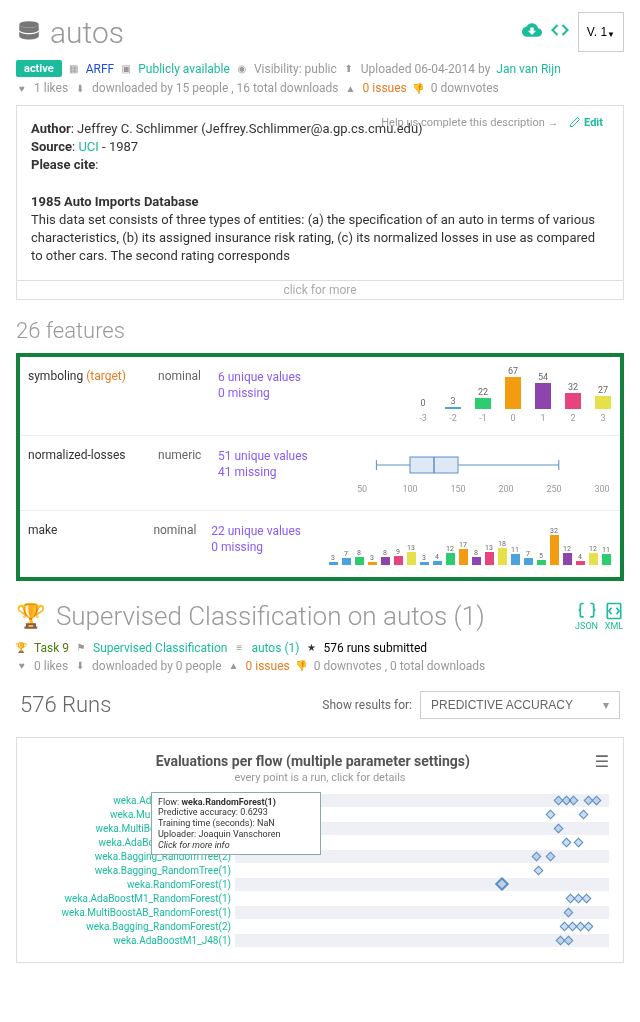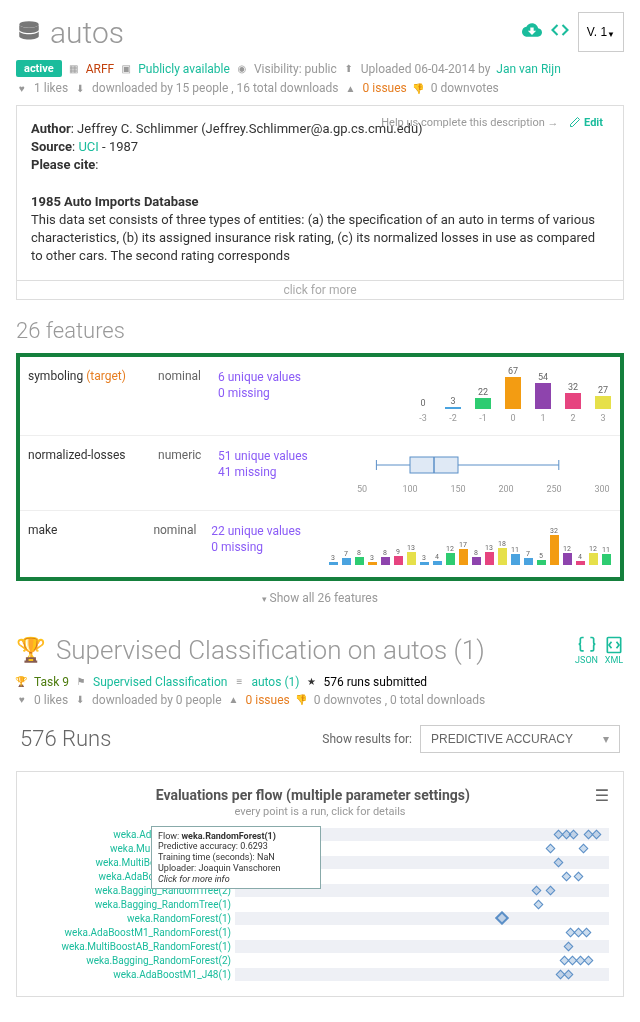--- a/index.html
+++ b/index.html
@@ -8,21 +8,21 @@
     .page { padding: 12px 16px; }
     .header { display: flex; align-items: center; justify-content: space-between; margin-bottom: 8px; }
     .h-left { display: flex; align-items: center; gap: 8px; }
     .db-icon { width: 26px; height: 26px; }
     .title { font-size: 30px; font-weight: 300; color: #999; }
     .h-right { display: flex; align-items: center; gap: 8px; }
     .cloud-icon, .code-icon { color: #1abc9c; font-size: 20px; }
     .v-btn { border: 1px solid #ccc; padding: 12px 8px; font-size: 12px; display: inline-flex; align-items: flex-end; background: #fff; cursor: pointer; }
     .meta1 { display: flex; align-items: center; gap: 6px; flex-wrap: wrap; margin-bottom: 4px; font-size: 12px; }
     .badge { background: #1abc9c; color: #fff; padding: 2px 8px; font-weight: bold; font-size: 11px; border-radius: 2px; }
-    .teal { color: #c2410c; }
+    .teal { color: #1d4ed8; }
     .grey { color: #999; }
     .meta2 { display: flex; align-items: center; gap: 6px; flex-wrap: wrap; font-size: 12px; color: #999; margin-bottom: 10px; }
     .orange { color: #e67e22; }
     .desc-card { border: 1px solid #ddd; padding: 14px; font-size: 13px; color: #333; position: relative; }
     .desc-edit { position: absolute; right: 20px; top: 10px; font-size: 11px; color: #999; }
     .desc-edit .edit { color: #1abc9c; margin-left: 8px; font-weight: bold; }
     .desc-card b { color: #333; }
     .desc-body { font-size: 13px; line-height: 1.4; }
     .click-more { text-align: center; font-size: 12px; color: #aaa; padding: 2px; border: 1px solid #ddd; border-top: none; cursor: pointer; }
     .section-title { font-size: 22px; font-weight: 300; color: #999; margin: 18px 0 10px; }
@@ -304,21 +304,20 @@
               <div class="mini-bar" style="height: 11.25px; background: rgb(230, 224, 74);"></div>
             </div>
             <div class="mini-bar-wrap">
               <div class="mbl">11</div>
               <div class="mini-bar" style="height: 10.3125px; background: rgb(46, 204, 113);"></div>
             </div>
           </div>
       </div>
     </div>
   </div>
-  <div class="show-all"><span style="font-size:9px">▾</span> <span>Show all 26 features</span></div>
 
   <div class="task-header">
     <div class="task-h-left">
       <span class="trophy">🏆</span>
       <span class="task-title">Supervised Classification on autos (1)</span>
     </div>
     <div class="task-icons">
       <span class="tico">
           <svg viewBox="0 0 24 24" fill="none" stroke="#1abc9c" stroke-width="2">
             <path d="M8 3H6a2 2 0 00-2 2v4a2 2 0 01-2 2 2 2 0 012 2v4a2 2 0 002 2h2M16 3h2a2 2 0 012 2v4a2 2 0 002 2 2 2 0 00-2 2v4a2 2 0 01-2 2h-2"></path>

